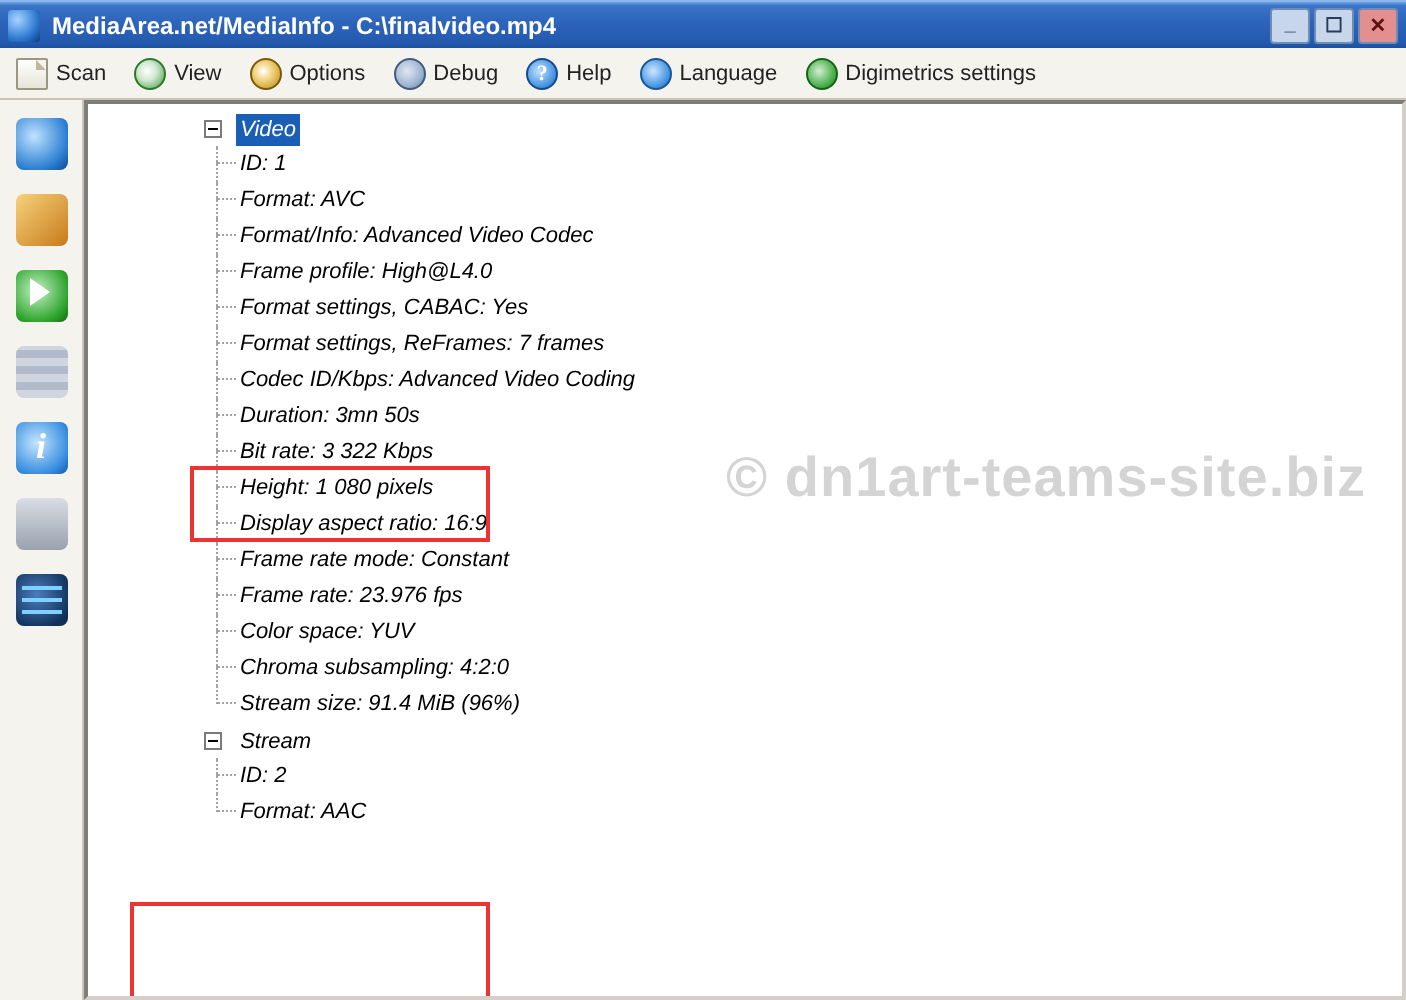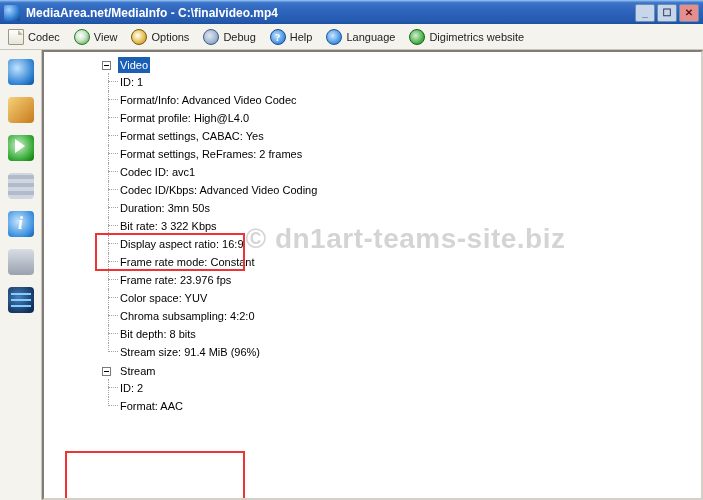--- a/index.html
+++ b/index.html
@@ -156,31 +156,32 @@
     top: 1px;
     cursor: pointer;
   }
   .expander::before {
     content: "";
     position: absolute; left: 1px; right: 1px; top: 3px; height: 1px; background:#000;
   }
   .node-label {
     display: inline-block;
     padding: 0 2px;
+    font-style: italic;
   }
   .node-label.selected {
     background: #1a5fb5;
     color: #fff;
   }
 
   
   .watermark {
     position: absolute;
     top: 225px; left: 128px; right: 20px;
-    text-align: center;
+    text-align: right;
     font: bold 28px/1 Arial, sans-serif;
     color: rgba(120,120,120,0.32);
     pointer-events: none;
     letter-spacing: 0.5px;
   }
 
   
   .hl-box {
     position: absolute;
     border: 2px solid #e33;
@@ -196,21 +197,21 @@
   <div class="win-controls">
     <div class="win-btn">_</div>
     <div class="win-btn">☐</div>
     <div class="win-btn close">✕</div>
   </div>
 </div>
 
 <div class="menubar">
   <div class="menu-item">
     <span class="menu-icon mi-file"></span>
-    <span>Codec</span>
+    <span>Scan</span>
   </div>
   <div class="menu-item">
     <span class="menu-icon mi-view"></span>
     <span>View</span>
   </div>
   <div class="menu-item">
     <span class="menu-icon mi-options"></span>
     <span>Options</span>
   </div>
   <div class="menu-item">
@@ -220,21 +221,21 @@
   <div class="menu-item">
     <span class="menu-icon mi-help"></span>
     <span>Help</span>
   </div>
   <div class="menu-item">
     <span class="menu-icon mi-lang"></span>
     <span>Language</span>
   </div>
   <div class="menu-item">
     <span class="menu-icon mi-website"></span>
-    <span>Digimetrics website</span>
+    <span>Digimetrics settings</span>
   </div>
 </div>
 
 <div class="body-area">
 
   <div class="left-toolbar">
     <div class="tool-btn">
         <div class="tool-glyph tg1"></div>
       </div>
     <div class="tool-btn">
@@ -258,34 +259,34 @@
   </div>
 
   <div class="tree-wrap">
     <div class="tree">
       <ul>
         <li style="padding-left:40px">
           <span class="expander"></span>
           <span class="node-label selected">Video</span>
           <ul>
             <li><span class="node-label">ID: 1</span></li>
+            <li><span class="node-label">Format: AVC</span></li>
             <li><span class="node-label">Format/Info: Advanced Video Codec</span></li>
-            <li><span class="node-label">Format profile: High@L4.0</span></li>
+            <li><span class="node-label">Frame profile: High@L4.0</span></li>
             <li><span class="node-label">Format settings, CABAC: Yes</span></li>
-            <li><span class="node-label">Format settings, ReFrames: 2 frames</span></li>
-            <li><span class="node-label">Codec ID: avc1</span></li>
+            <li><span class="node-label">Format settings, ReFrames: 7 frames</span></li>
             <li><span class="node-label">Codec ID/Kbps: Advanced Video Coding</span></li>
             <li><span class="node-label">Duration: 3mn 50s</span></li>
             <li><span class="node-label">Bit rate: 3 322 Kbps</span></li>
+            <li><span class="node-label">Height: 1 080 pixels</span></li>
             <li><span class="node-label">Display aspect ratio: 16:9</span></li>
             <li><span class="node-label">Frame rate mode: Constant</span></li>
             <li><span class="node-label">Frame rate: 23.976 fps</span></li>
             <li><span class="node-label">Color space: YUV</span></li>
             <li><span class="node-label">Chroma subsampling: 4:2:0</span></li>
-            <li><span class="node-label">Bit depth: 8 bits</span></li>
             <li><span class="node-label">Stream size: 91.4 MiB (96%)</span></li>
           </ul>
         </li>
         <li style="padding-left:40px">
           <span class="expander"></span>
           <span class="node-label">Stream</span>
           <ul>
             <li><span class="node-label">ID: 2</span></li>
             <li><span class="node-label">Format: AAC</span></li>
           </ul>

